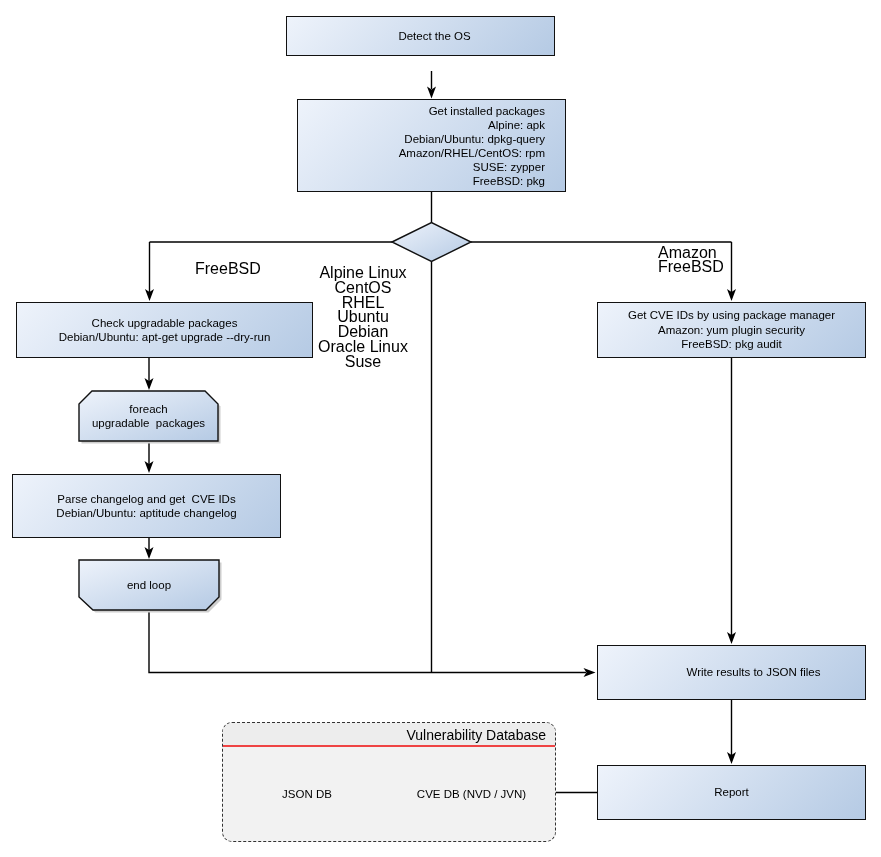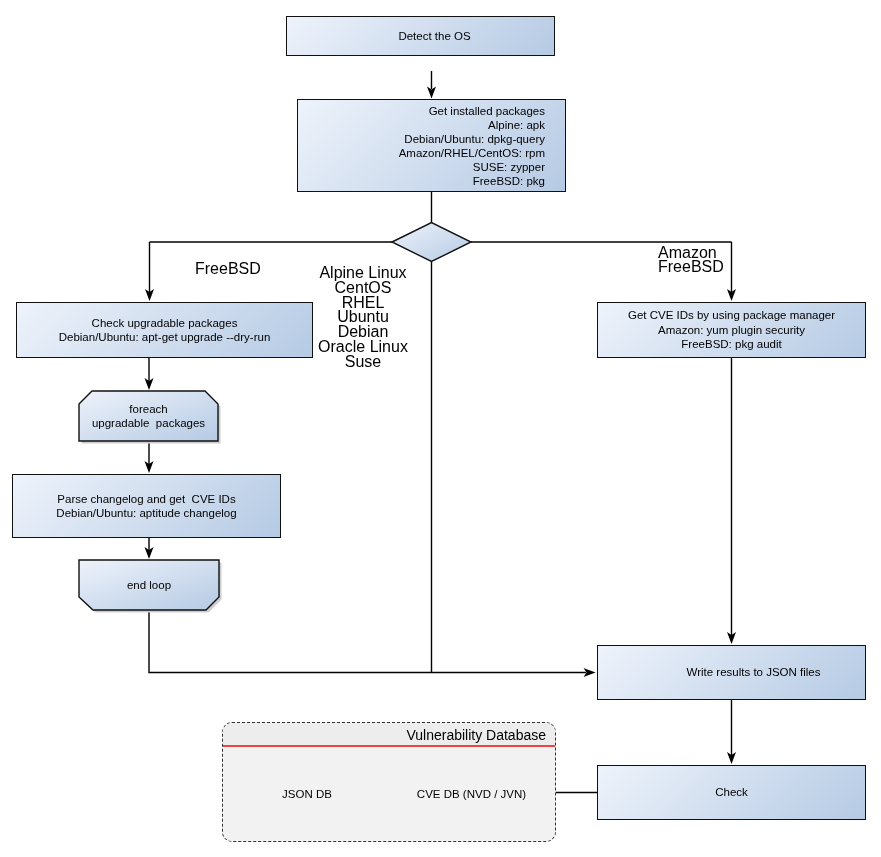--- a/index.html
+++ b/index.html
@@ -113,21 +113,21 @@
 
   <div class="node" style="left:12px;top:474px;width:269px;height:64px;">Parse changelog and get  CVE IDs
 Debian/Ubuntu: aptitude changelog</div>
 
   <div class="node" style="left:597px;top:302px;width:269px;height:56px;">Get CVE IDs by using package manager
 Amazon: yum plugin security
 FreeBSD: pkg audit</div>
 
   <div class="node" style="left:597px;top:645px;width:269px;height:55px;padding-left:44px;">Write results to JSON files</div>
 
-  <div class="node" style="left:597px;top:765px;width:269px;height:55px;">Check</div>
+  <div class="node" style="left:597px;top:765px;width:269px;height:55px;">Report</div>
 
   <div class="shape-label" style="left:79px;top:391px;width:139px;height:50px;">foreach
 upgradable  packages</div>
 
   <div class="shape-label" style="left:79px;top:560px;width:140px;height:50px;">end loop</div>
 
   <div class="shape-label" style="left:239px;top:784px;width:136px;height:20px;">JSON DB</div>
 
   <div class="shape-label" style="left:401px;top:784px;width:141px;height:20px;">CVE DB (NVD / JVN)</div>
 

